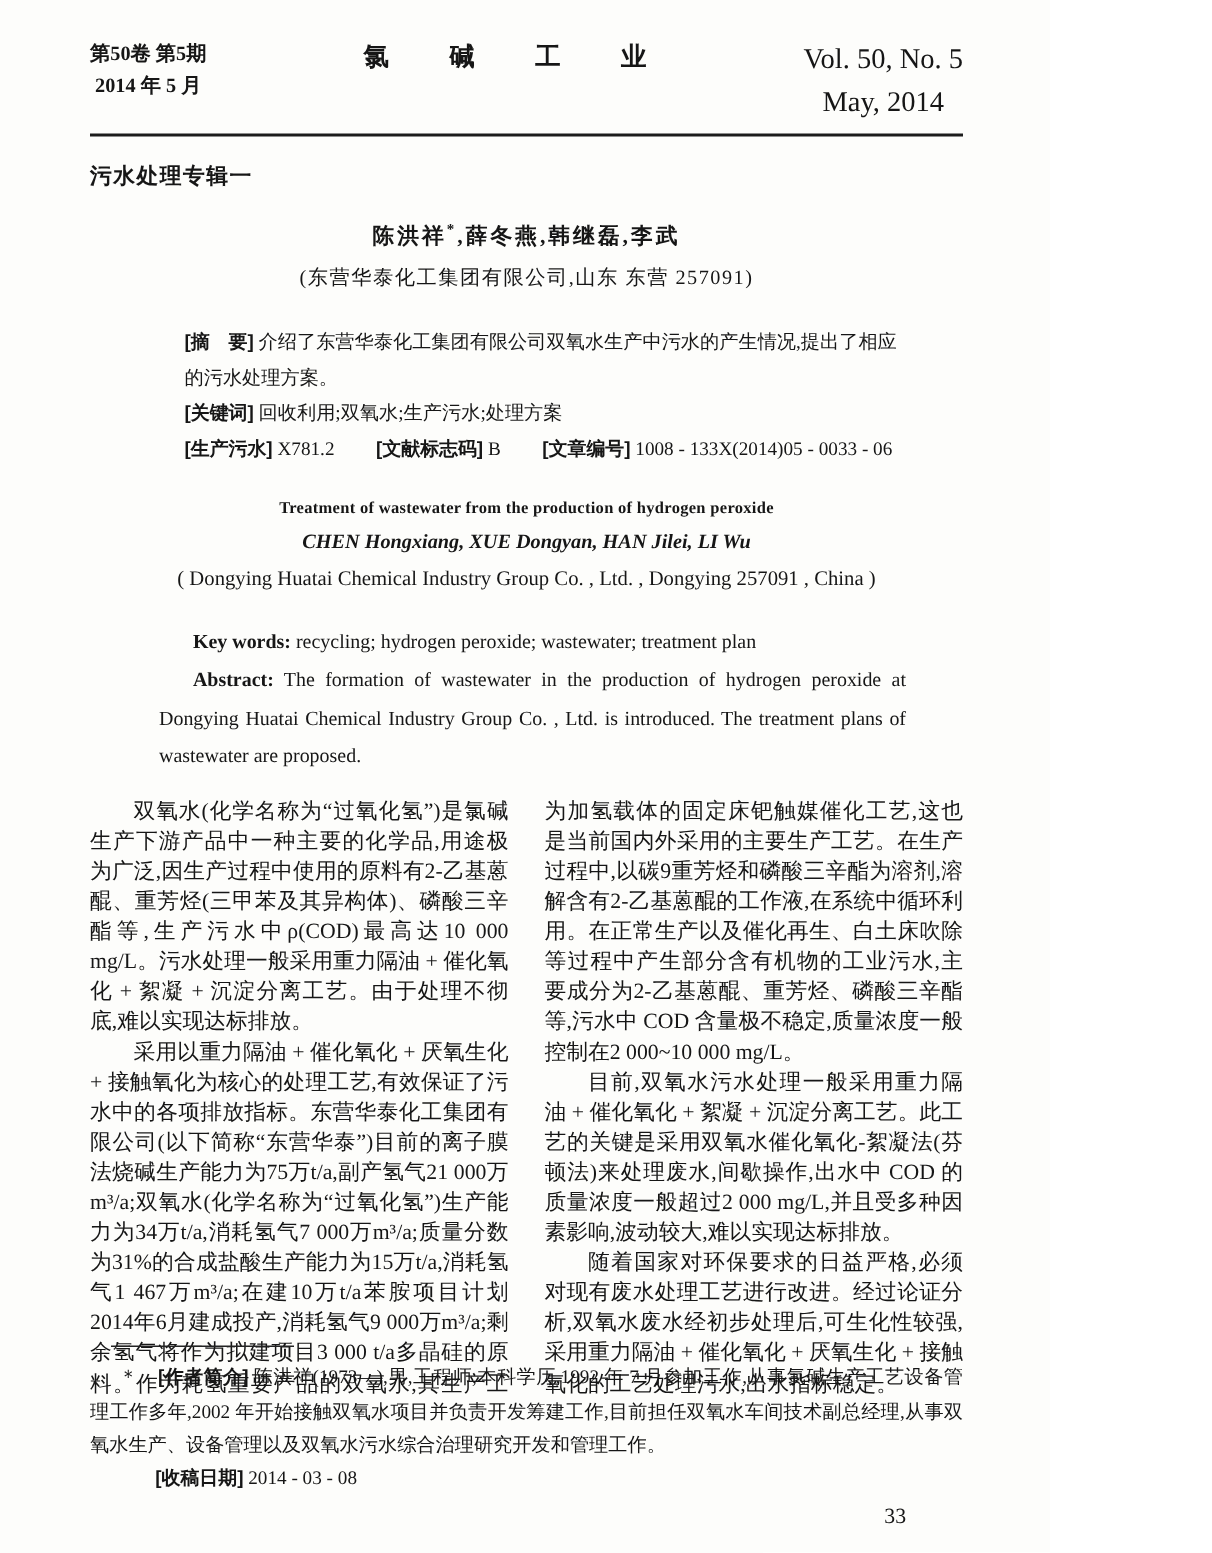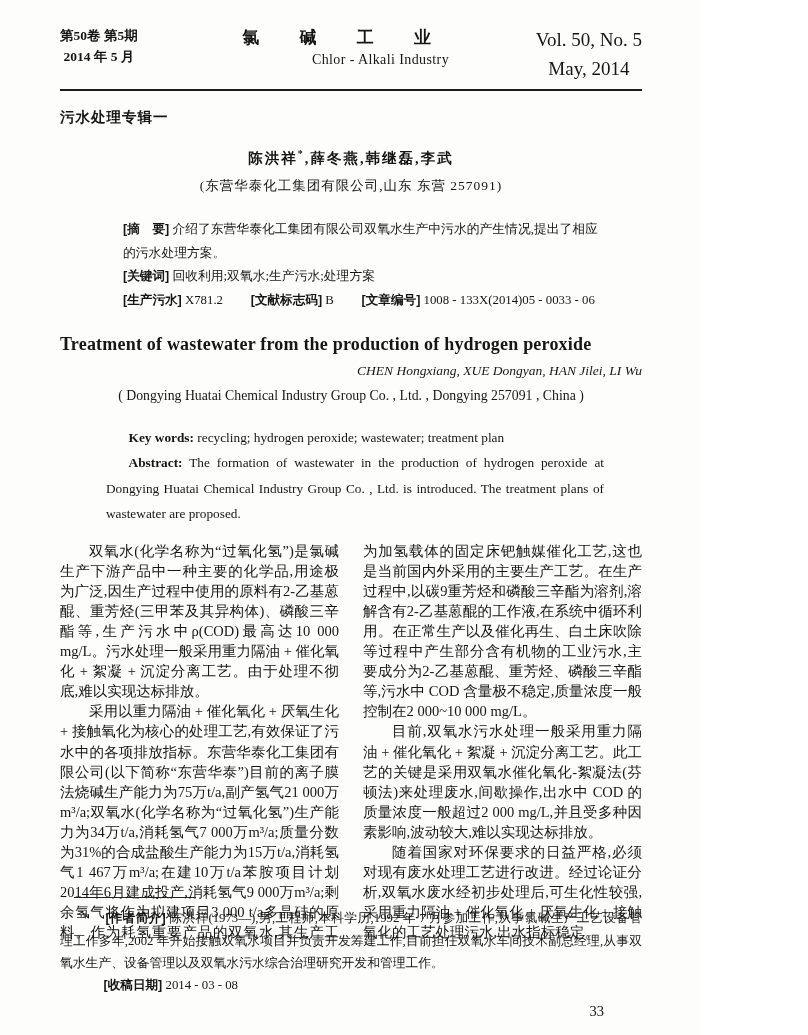--- a/index.html
+++ b/index.html
@@ -6,41 +6,41 @@
   html,body { background:#ffffff; }
   .page {
     width:700px; height:1035px; position:relative; overflow:hidden;
     background:#fdfdfb; color:#161616;
     font-family:"Liberation Serif","DejaVu Serif",serif;
     padding:26px 58px 0 60px;
   }
   
   .jheader { display:flex; justify-content:space-between; align-items:flex-start; }
   .jh-left { text-align:center; font-size:13.5px; font-weight:700; line-height:1.55; }
-  .jh-center { text-align:right; }
+  .jh-center { text-align:left; }
   .jname-cn { font-size:17px; font-weight:700; letter-spacing:18px; padding-left:18px; }
   .jname-en { font-size:14px; margin-top:3px; letter-spacing:0.4px; }
   .jh-right { text-align:center; font-size:19px; line-height:1.5; }
   .header-rule { border-top:2.5px solid #1c1c1c; margin-top:6px; }
   .section-label {
     font-family:"Liberation Sans","DejaVu Sans",sans-serif;
     font-weight:700; font-size:14.5px; margin-top:17px; letter-spacing:1px;
   }
   
   .title-cn { text-align:center; font-size:25px; font-weight:700; letter-spacing:11px; padding-left:11px; margin-top:23px; }
   .authors-cn { text-align:center; font-size:14.5px; font-weight:700; letter-spacing:2px; margin-top:21px; }
   .authors-cn sup { font-size:10px; }
   .affiliation-cn { text-align:center; font-size:13.5px; margin-top:9px; letter-spacing:1px; }
   
   .meta-block { margin:23px 40px 0 63px; font-size:12.8px; line-height:1.85; }
   .blabel { font-weight:700; font-family:"Liberation Sans","DejaVu Sans",sans-serif; font-size:12.6px; }
   .gap2 { margin-left:2.2em; }
   
-  .title-en { text-align:left; font-size:18px; font-weight:700; margin-top:21px; letter-spacing:0.2px; }
-  .authors-en { text-align:right; font-style:italic; font-size:13.5px; margin-top:8px; }
+  .title-en { text-align:center; font-size:11px; font-weight:700; margin-top:21px; letter-spacing:0.2px; }
+  .authors-en { text-align:center; font-style:italic; font-size:13.5px; margin-top:8px;font-weight:bold; }
   .affiliation-en { text-align:center; font-size:13.8px; margin-top:9px; }
   .en-meta { margin:21px 38px 0 46px; font-size:13.3px; line-height:1.92; text-align:justify; }
   .en-meta p { text-indent:1.7em; }
   .en-meta .ebold { font-weight:700; }
   
   .columns { display:flex; gap:24px; margin-top:14px; height:404px; overflow:hidden; }
   .col { flex:1; }
   .col p { font-size:14.5px; line-height:20.1px; text-align:justify; text-indent:2em; margin:0; }
   .col p.cont { text-indent:0; }
   
@@ -55,21 +55,20 @@
 
 <div class="page">
 
   <header class="jheader">
     <div class="jh-left">
       <div>第50卷 第5期</div>
       <div>2014 年 5 月</div>
     </div>
     <div class="jh-center">
       <div class="jname-cn">氯 碱 工 业</div>
-      <div class="jname-en">Chlor - Alkali Industry</div>
     </div>
     <div class="jh-right">
       <div>Vol. 50, No. 5</div>
       <div>May, 2014</div>
     </div>
   </header>
 
   <div class="header-rule"></div>
 
   <div class="section-label">污水处理专辑一</div>

